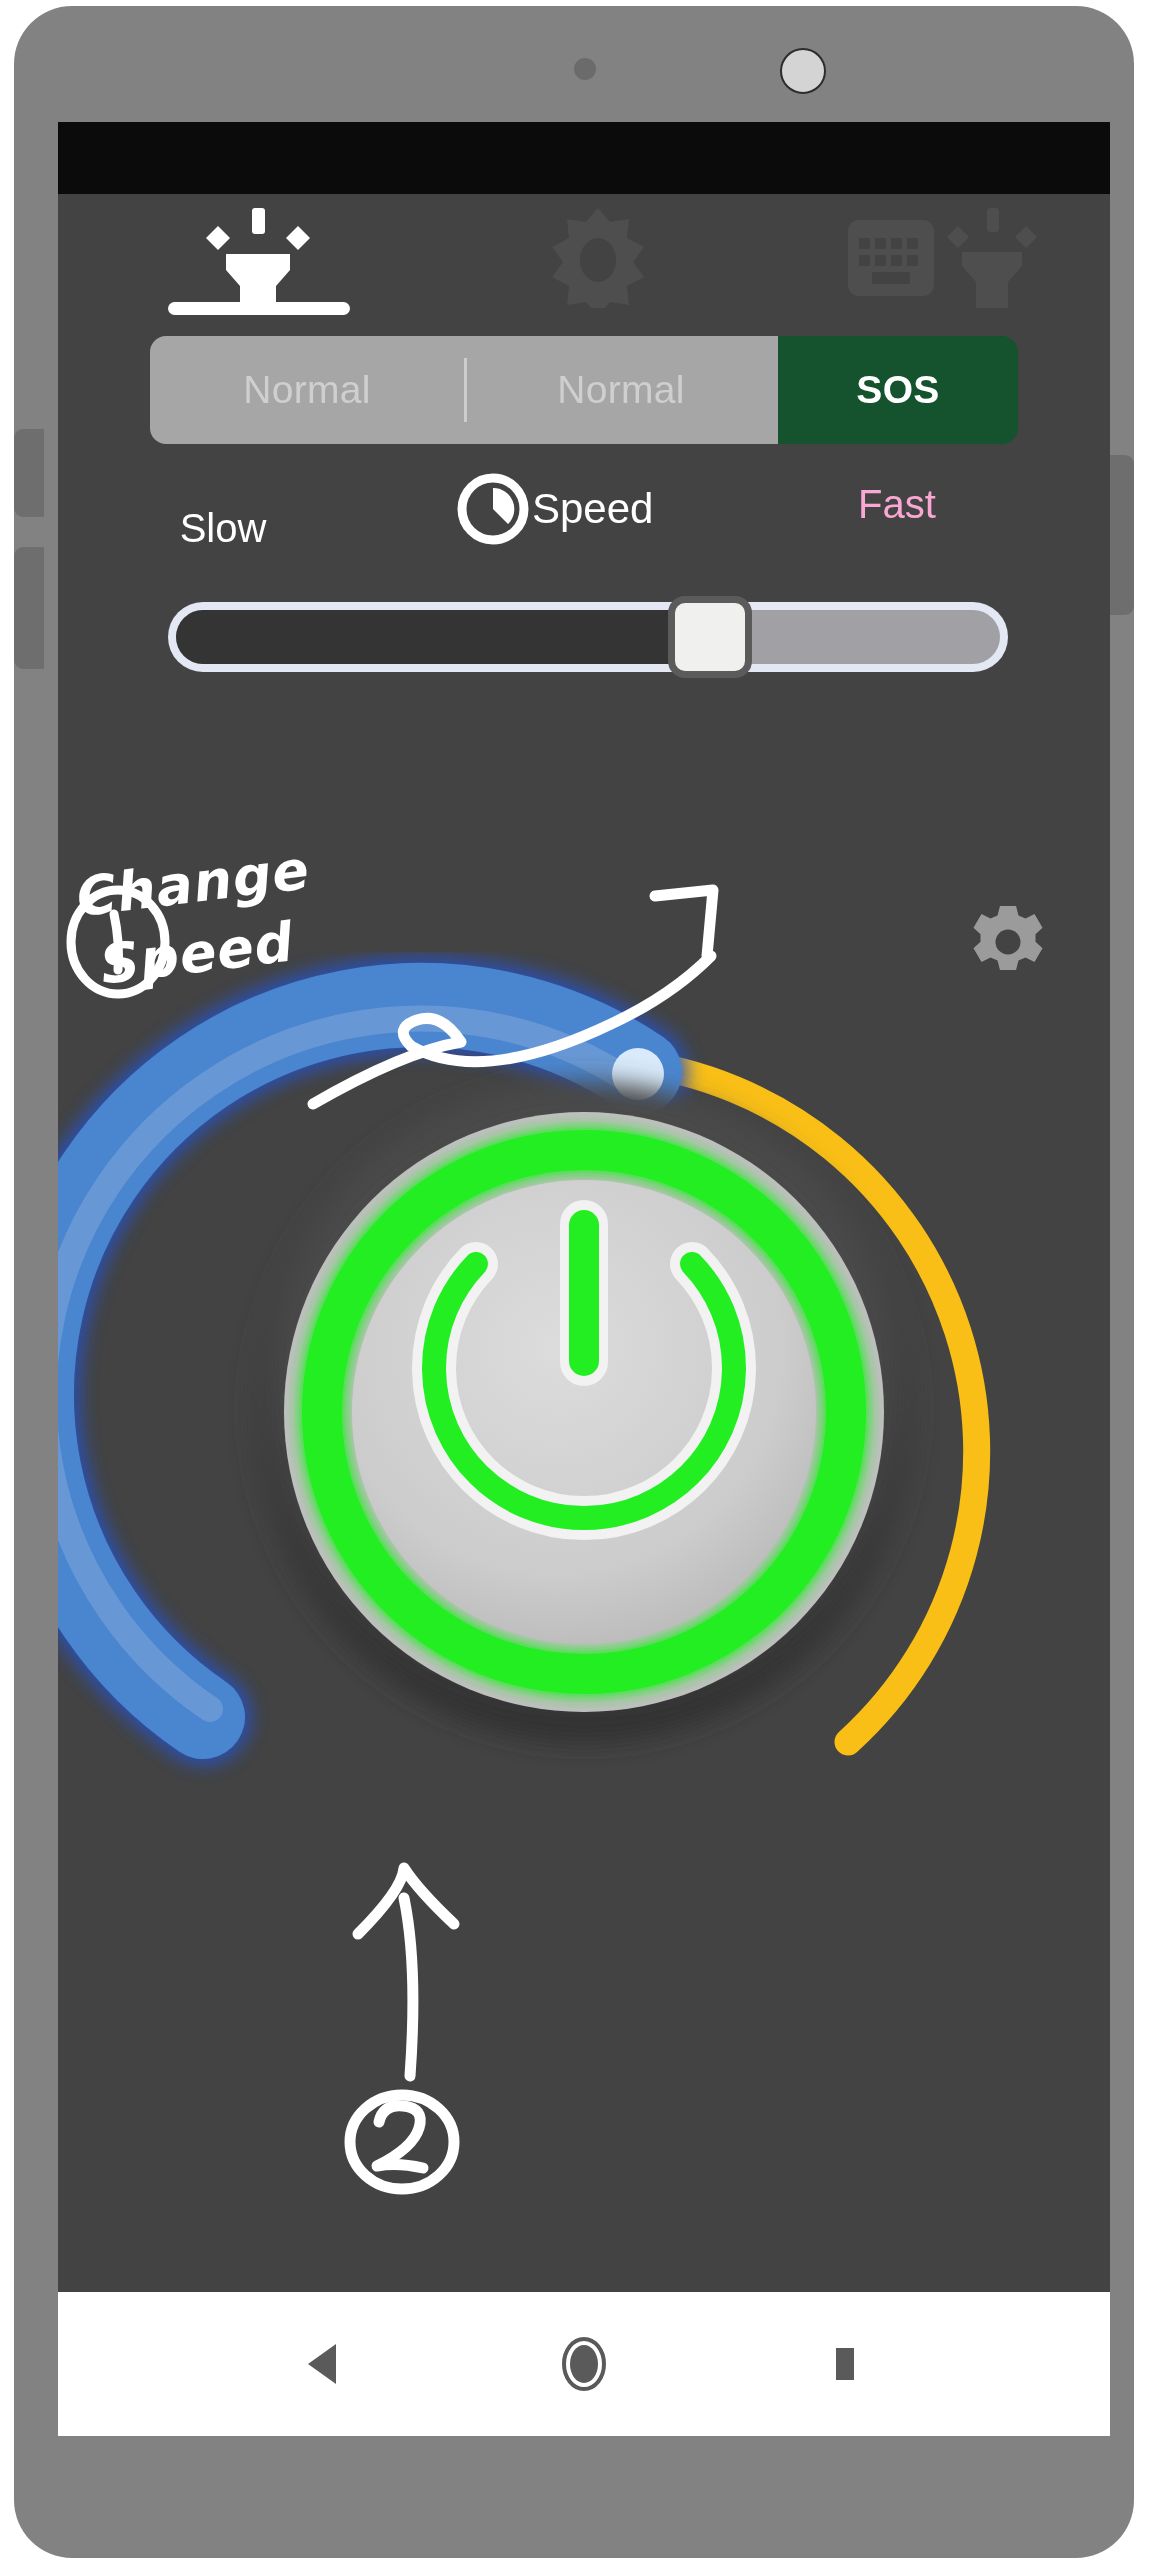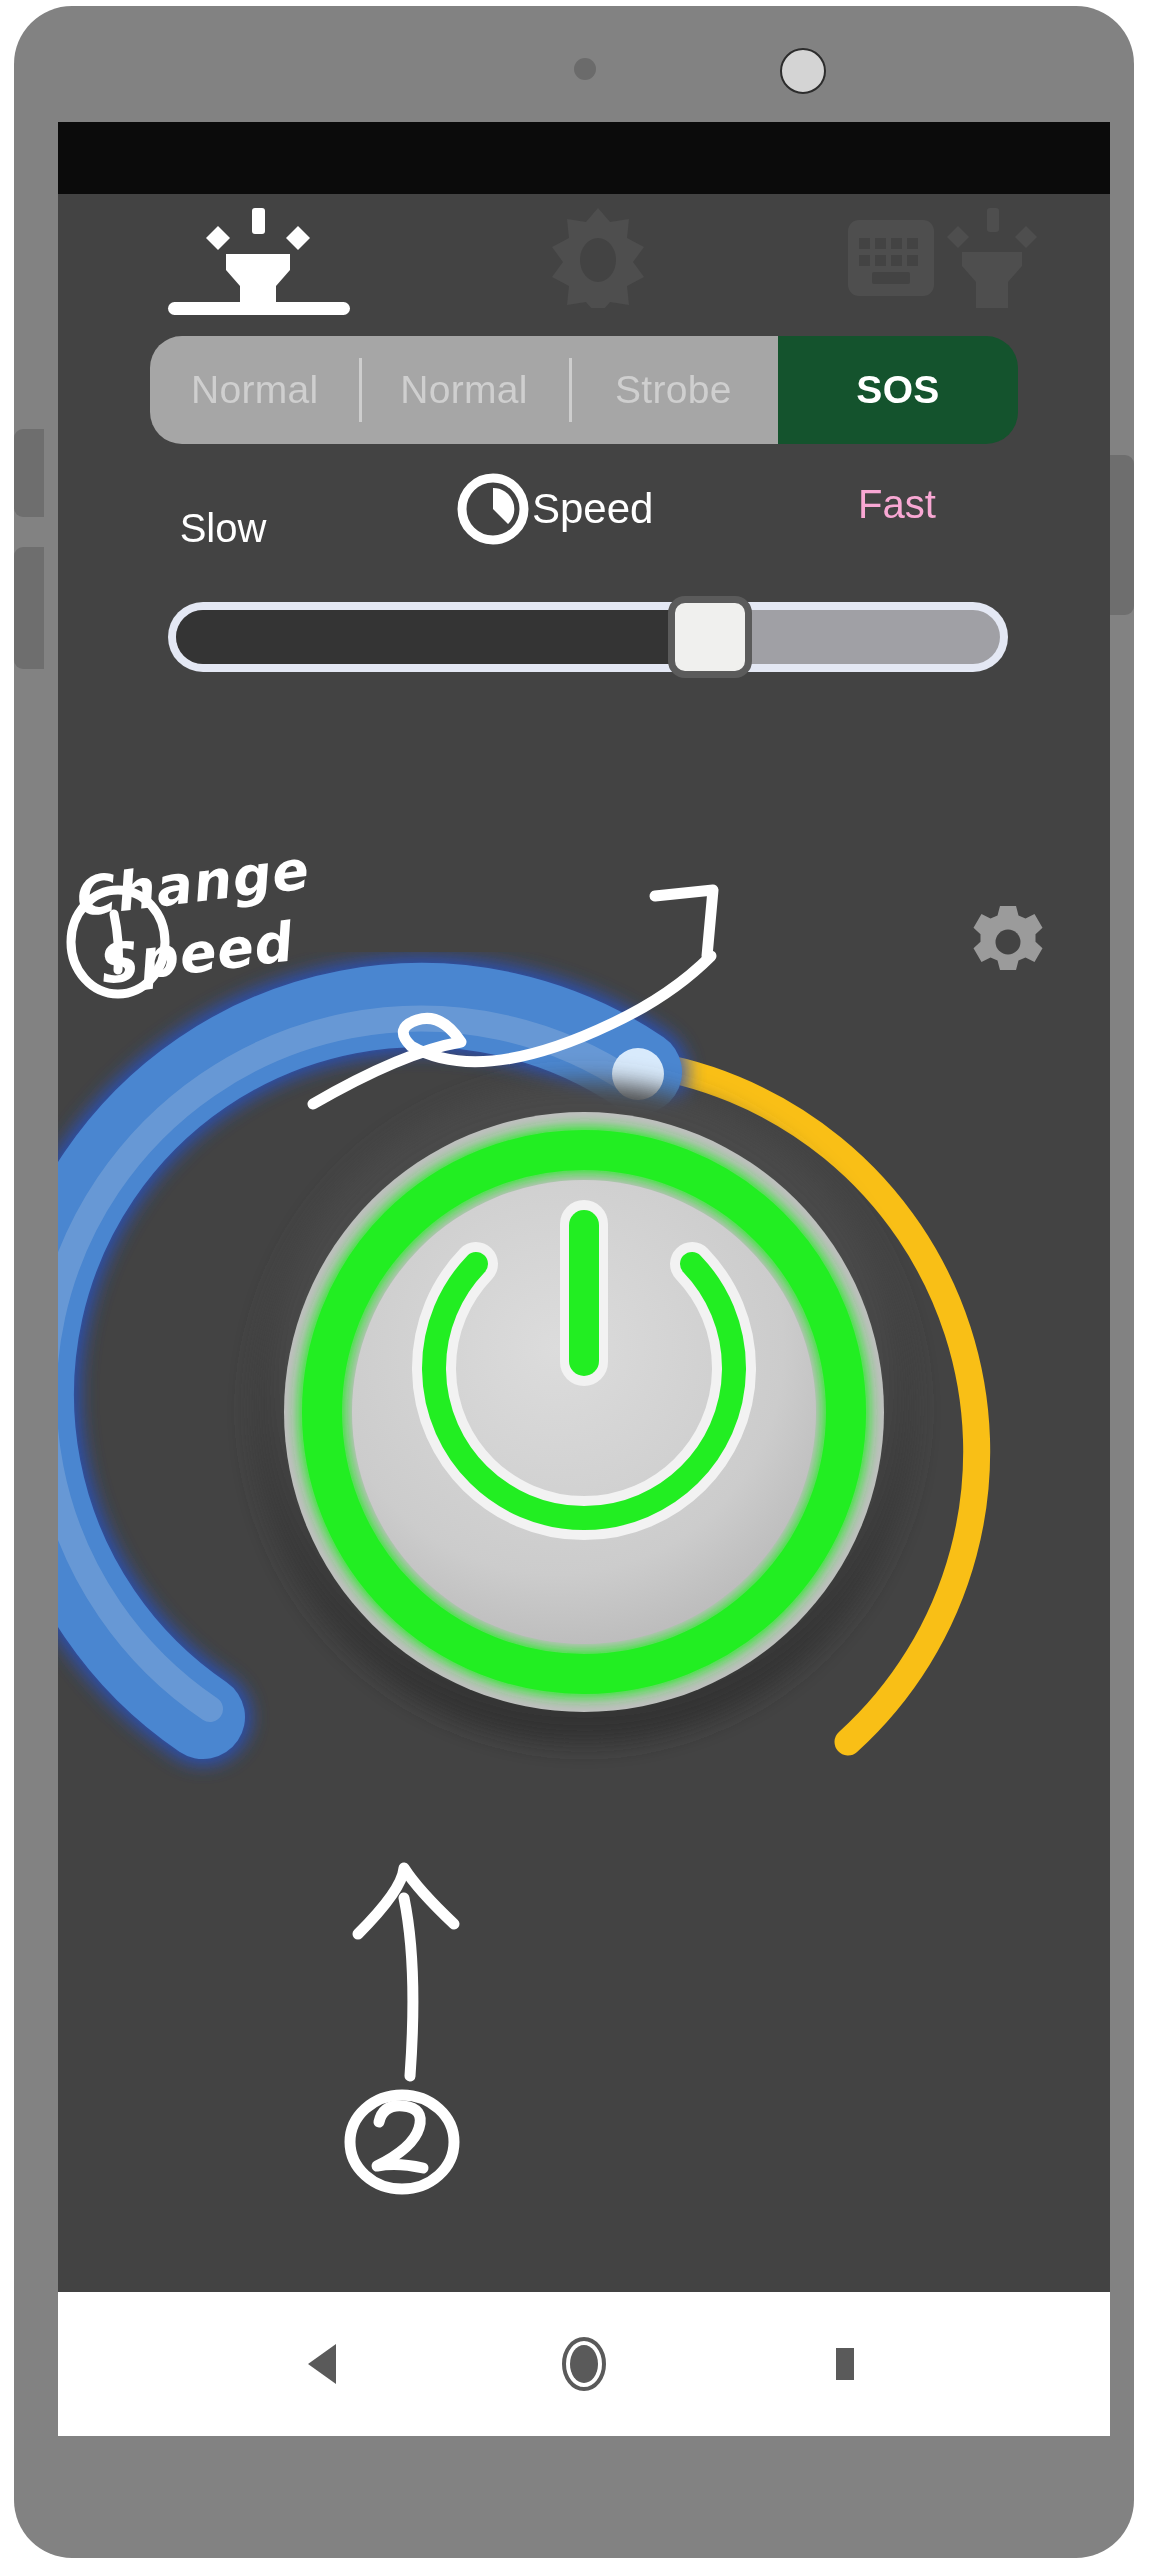--- a/index.html
+++ b/index.html
@@ -45,21 +45,21 @@
   #tab-screenlight{left:790px;top:18px;width:86px;height:92px;}
   #tab-flashlight2{left:886px;top:14px;width:96px;height:100px;}
   #flashlight-active-underline{
     position:absolute;left:110px;top:108px;width:182px;height:13px;
     background:#ffffff;border-radius:7px;
   }
 
   
   #mode-selector{
     position:absolute;left:92px;top:214px;width:868px;height:108px;
-    border-radius:32px;overflow:hidden;display:flex;
+    border-radius:16px;overflow:hidden;display:flex;
   }
   .mode-btn{
     flex:1;display:flex;align-items:center;justify-content:center;
     font-size:39px;letter-spacing:.3px;position:relative;
   }
   .mode-inactive{background:#a6a6a6;color:#cfcfcf;}
   .mode-inactive + .mode-inactive::before{
     content:"";position:absolute;left:0;top:22px;width:3px;height:64px;background:#cdcdcd;
   }
   #mode-sos{background:#14532d;color:#ffffff;font-weight:bold;flex:0 0 240px;}
@@ -172,21 +172,20 @@
           <polygon points="14,18 25,29 14,40 3,29"></polygon>
           <polygon points="82,18 93,29 82,40 71,29"></polygon>
           <path d="M18 44 h60 v14 l-14 16 v26 h-32 v-26 l-14 -16 z"></path>
         </g>
       </svg>
     </div>
 
     <div id="mode-selector">
       <div class="mode-btn mode-inactive">Normal</div>
       <div class="mode-btn mode-inactive">Normal</div>
-      <div class="mode-btn mode-inactive">Strobe</div>
       <div class="mode-btn" id="mode-sos">SOS</div>
     </div>
 
     <div id="speed-row">
       <div id="label-slow">Slow</div>
       <div id="speed-center">
         <svg width="74" height="74" viewBox="0 0 74 74">
           <circle cx="37" cy="37" r="31" fill="none" stroke="#ffffff" stroke-width="9"></circle>
           <path d="M37 16 A21 21 0 0 1 52 52 L37 37 Z" fill="#ffffff"></path>
         </svg>

